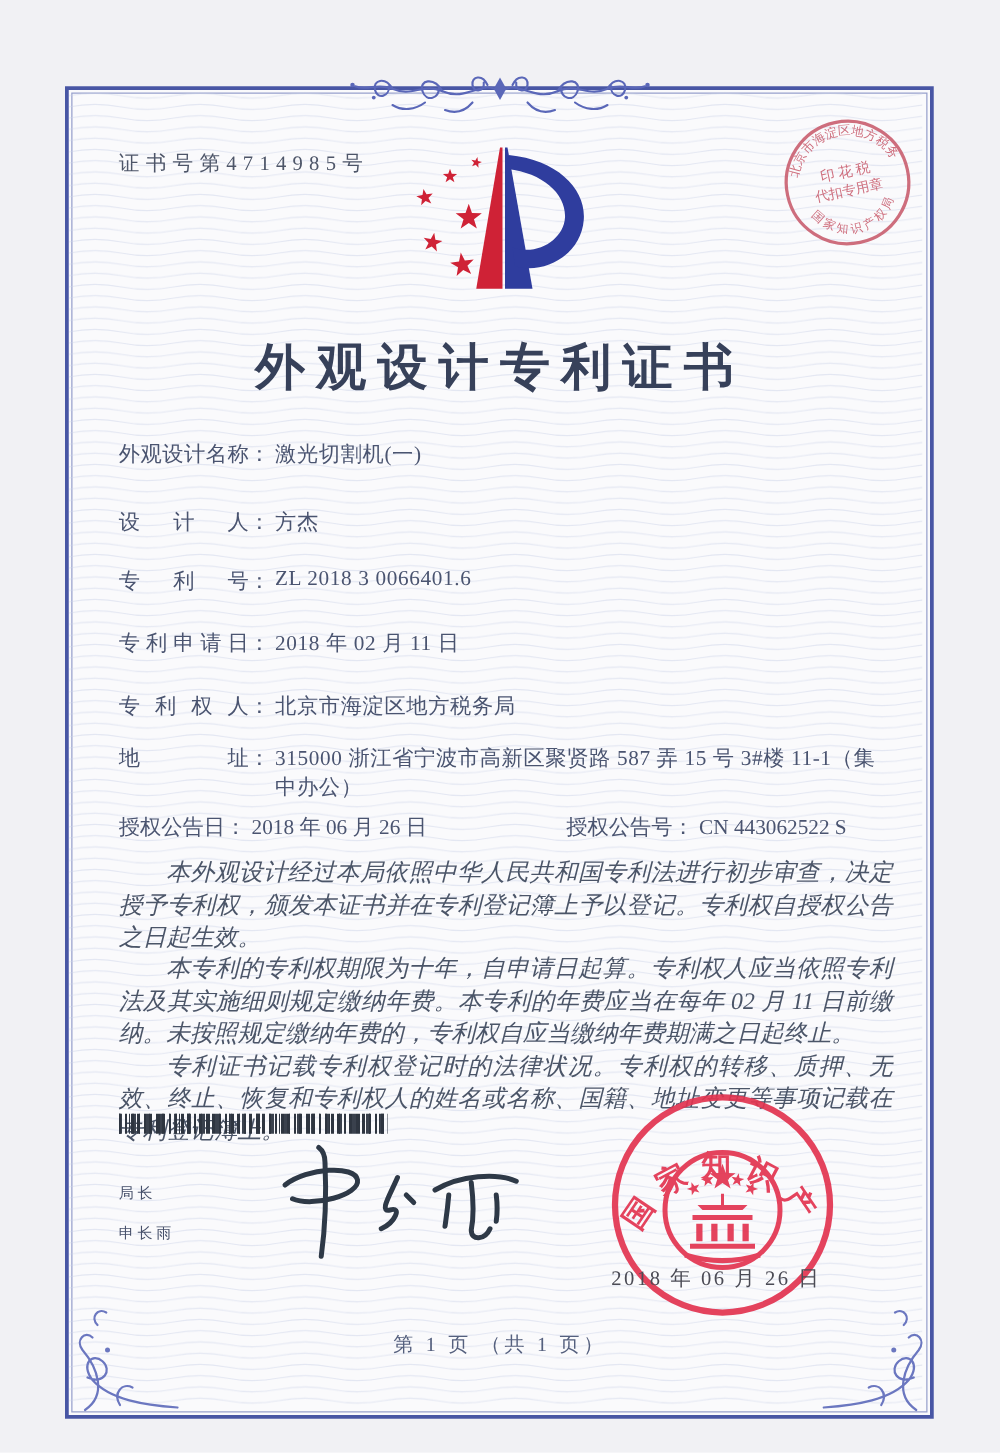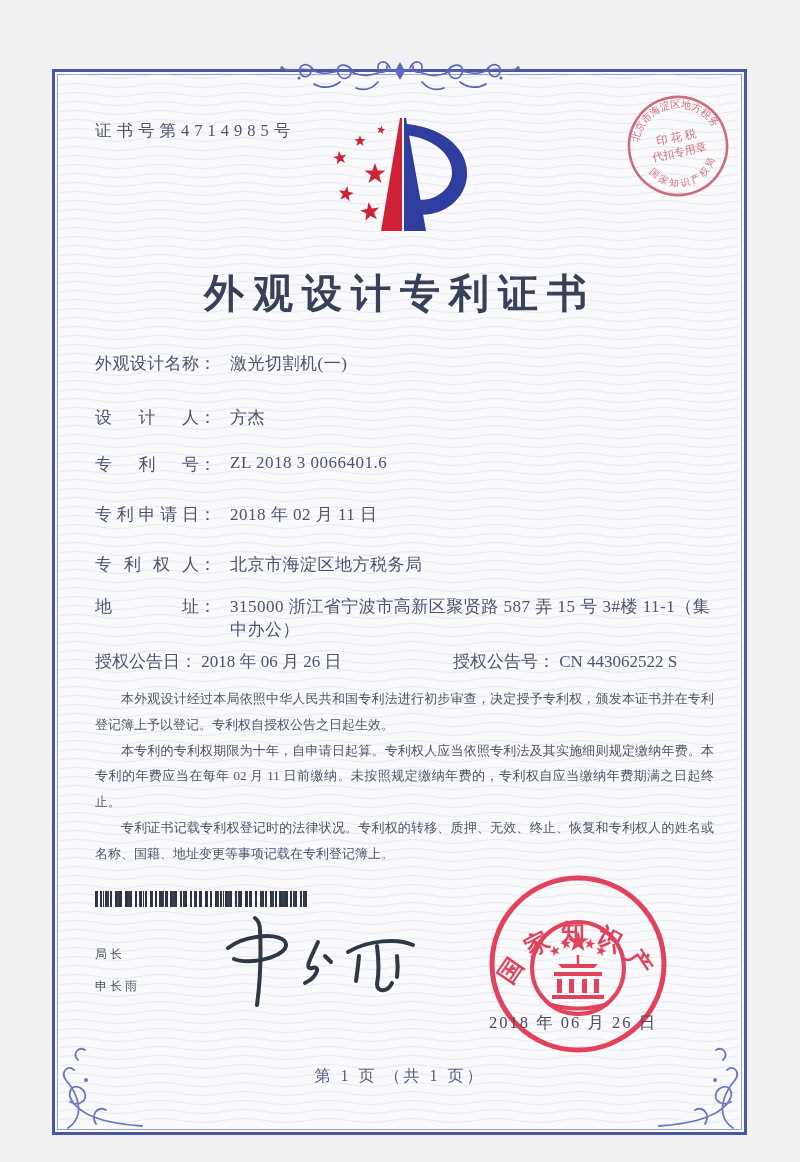--- a/index.html
+++ b/index.html
@@ -22,26 +22,26 @@
   .cert-no{left:95px;top:120px;font-size:16.5px;letter-spacing:5px;color:#4d5568;}
   
   .title{left:0;top:240px;width:800px;text-align:center;font-size:40px;
          letter-spacing:9px;color:#37415a;font-weight:600;margin-top:26px;}
   
   .field-row{left:95px;width:620px;font-size:17px;display:flex;align-items:flex-start;
              color:#4a5470;}
   .f-label{display:inline-block;width:104px;text-align:justify;text-align-last:justify;
            flex:0 0 104px;}
   .f-colon{flex:0 0 auto;}
-  .f-value{margin-left:14px;letter-spacing:.5px;}
+  .f-value{margin-left:4px;letter-spacing:.5px;}
   .grant-row{left:95px;top:650px;width:620px;font-size:17px;display:flex;color:#4a5470;}
   .grant-left{width:358px;}
   
-  .paras{left:95px;top:686px;width:619px;font-size:13px;line-height:25.8px;
-         text-align:justify;color:#4b5568;}
+  .paras{left:95px;top:686px;width:619px;font-size:19px;line-height:25.8px;
+         text-align:justify;color:#4b5568;font-style:italic;}
   .paras p{margin:0;text-indent:2em;}
   
   .barcode{left:95px;top:891px;width:215px;height:16px;
     background:
       repeating-linear-gradient(90deg,#2e3540 0 2px,rgba(0,0,0,0) 2px 5px),
       repeating-linear-gradient(90deg,#2e3540 0 1px,rgba(0,0,0,0) 1px 8px),
       repeating-linear-gradient(90deg,#3a414d 0 3px,rgba(0,0,0,0) 3px 11px);
   }
   .signer{left:95px;font-size:12px;letter-spacing:3px;color:#46506a;}
   .signer-title{top:946px;}

